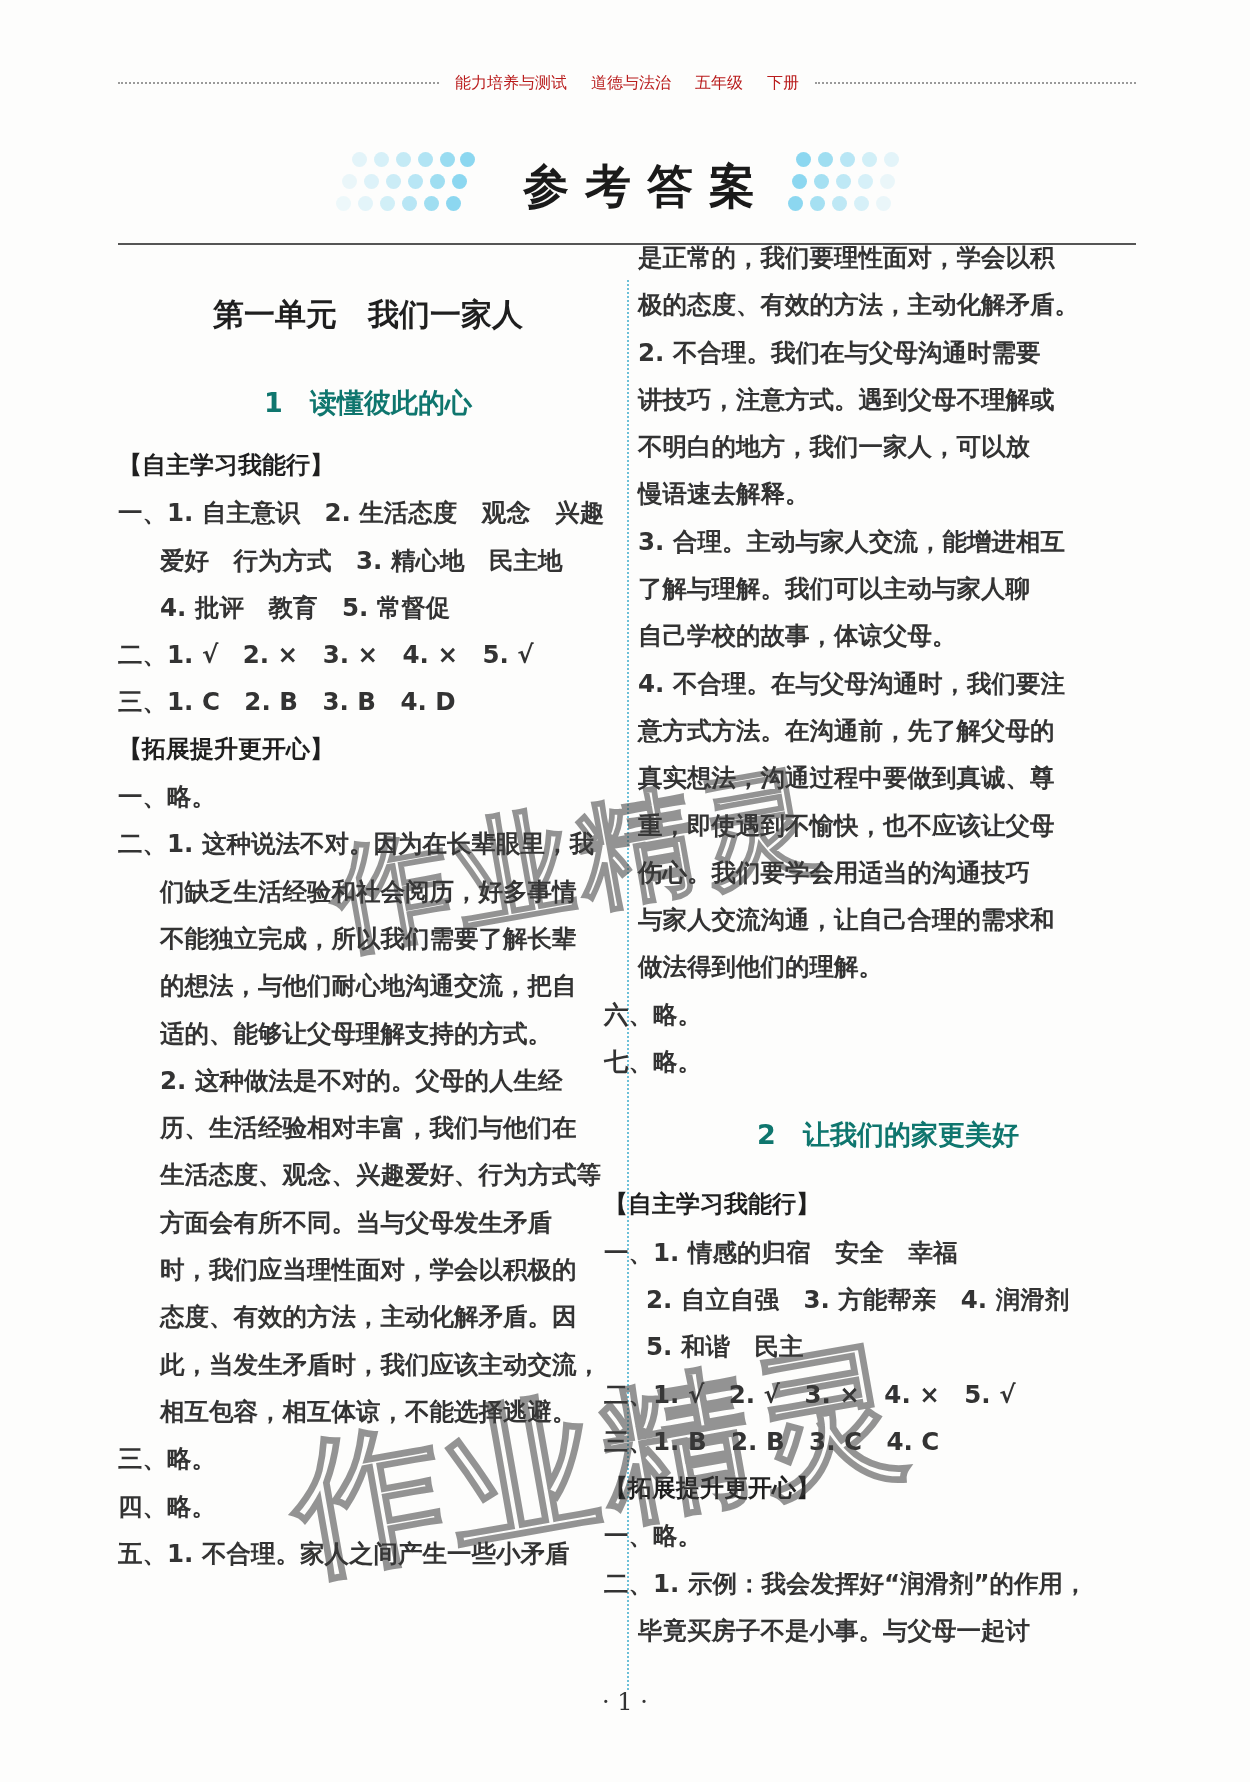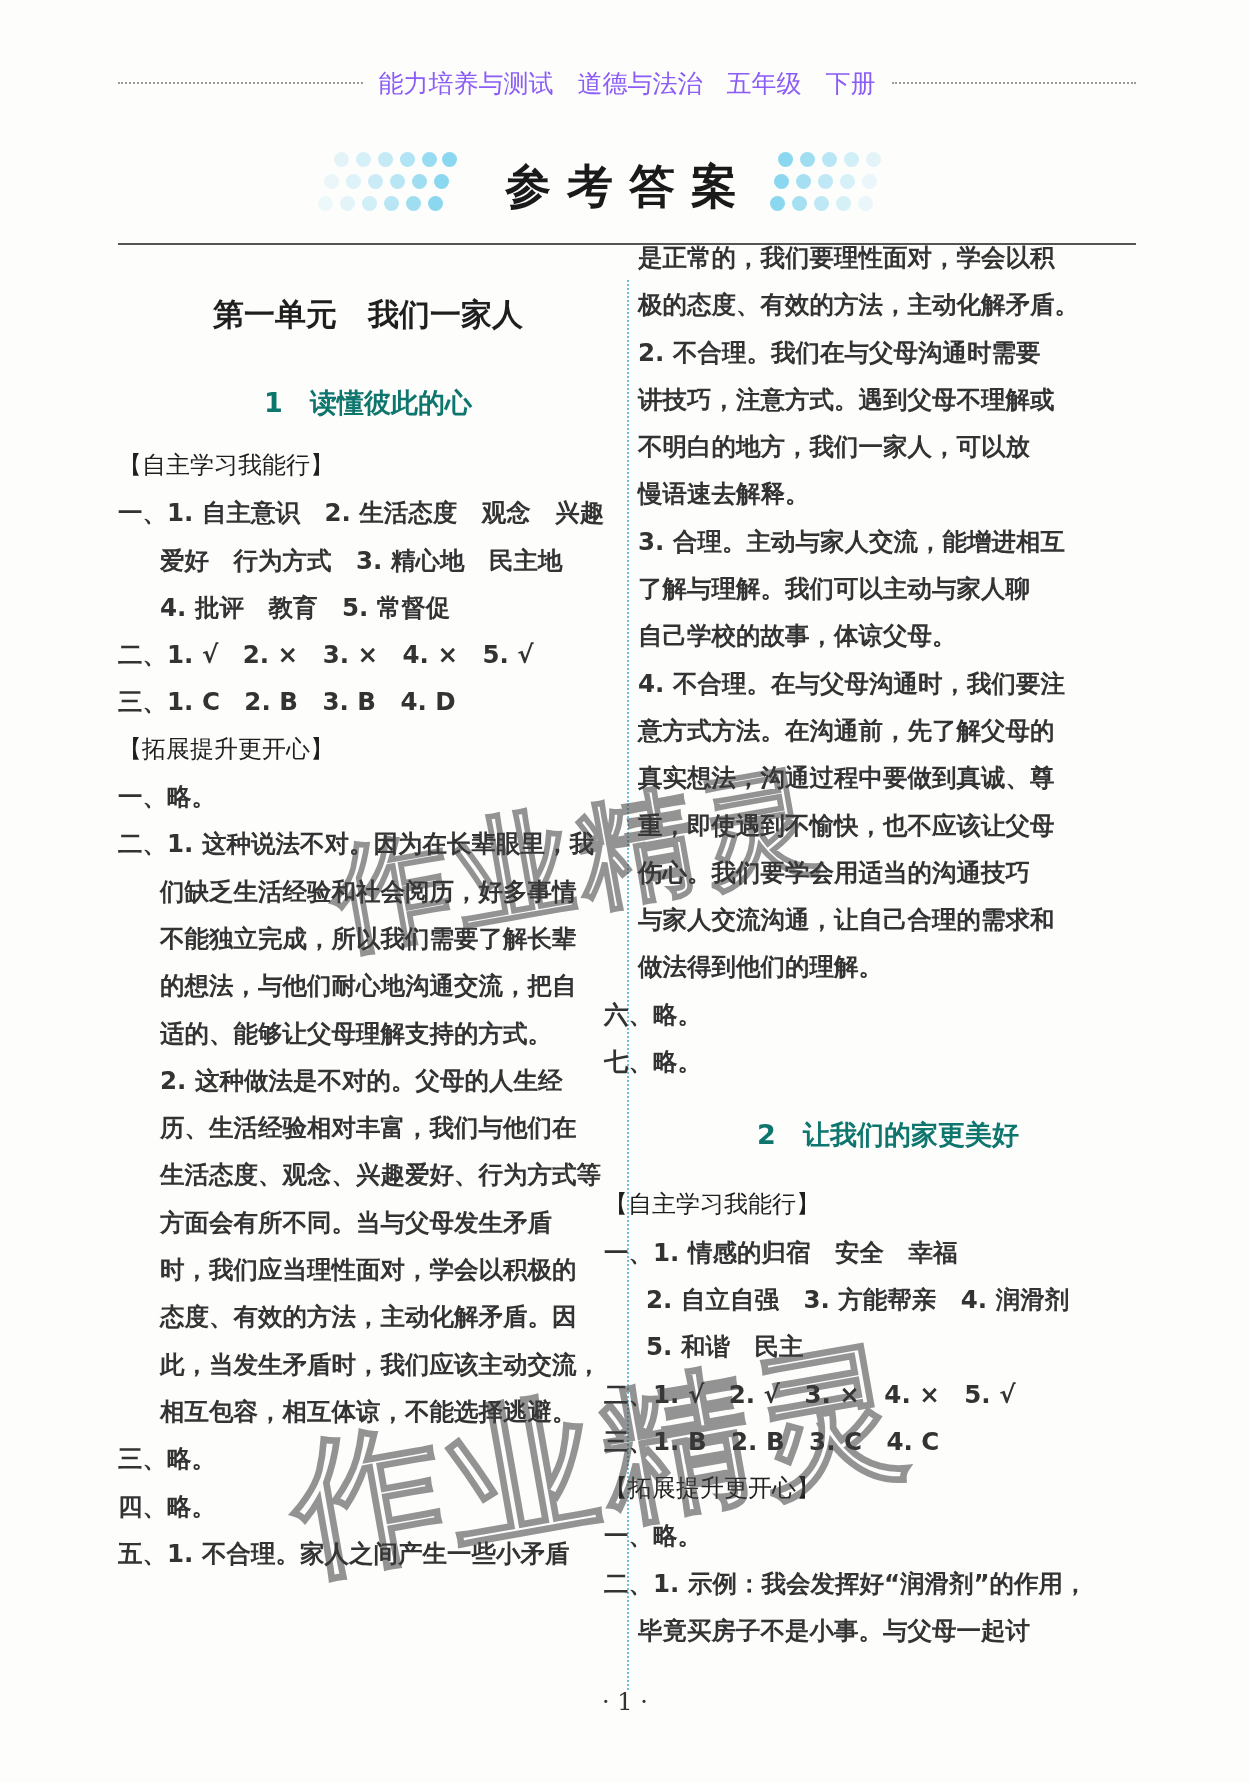--- a/index.html
+++ b/index.html
@@ -7,25 +7,25 @@
       width: 1250px; height: 1782px; background: #fdfdfc; position: relative; overflow: hidden;
       font-family: "DejaVu Serif", "Liberation Serif", serif; color: #2b2b2b;
     }
     .header {
       position: absolute; top: 58px; left: 118px; width: 1018px; height: 50px;
       display: flex; align-items: center;
     }
     .header .dots { flex: 1; border-top: 2px dotted #9a9a9a; height: 0; }
     .header .title {
       padding: 0 4px; font-family: "DejaVu Sans", "Liberation Sans", sans-serif;
-      font-size: 25px; color: #8b5cf6; white-space: nowrap; word-spacing: 0;
+      font-size: 16px; color: #b91c1c; white-space: nowrap; word-spacing: 0;
     }
     .header .title span { margin: 0 12px; }
 
-    .banner { position: absolute; top: 148px; left: 314px; width: 590px; height: 80px; }
+    .banner { position: absolute; top: 148px; left: 332px; width: 590px; height: 80px; }
     .banner .dotgrid { position: absolute; top: 2px; width: 150px; height: 70px; }
     .banner .dotgrid.left { left: 0; }
     .banner .dotgrid.right { left: 460px; }
     .dotgrid i {
       position: absolute; width: 15px; height: 15px; border-radius: 50%; background: #7fd3ee;
     }
     .banner .big-title {
       position: absolute; left: 180px; top: 8px; width: 270px; text-align: center;
       font-family: "DejaVu Serif", "Liberation Serif", serif; font-weight: bold;
       font-size: 46px; letter-spacing: 16px; color: #1a1a1a;
@@ -38,21 +38,21 @@
     .col { position: absolute; top: 270px; }
     .col.left { left: 118px; width: 500px; }
     .col.right { left: 638px; width: 500px; }
 
     .line {
       font-size: 24.5px; line-height: 47.3px; height: 47.3px; white-space: nowrap;
       font-family: "DejaVu Sans", "Liberation Sans", sans-serif; color: #333; font-weight: bold;
     }
     .line.indent { padding-left: 42px; }
     .section-head {
-      font-family: "DejaVu Sans", "Liberation Sans", sans-serif; font-weight: normal;
+      font-family: "DejaVu Sans", "Liberation Sans", sans-serif; font-weight: bold;
       font-size: 24px; line-height: 47.3px; height: 47.3px; color: #1f1f1f;
     }
     .unit-title {
       font-family: "DejaVu Serif", "Liberation Serif", serif; font-weight: bold;
       font-size: 31px; text-align: center; height: 88px; line-height: 88px; color: #1f1f1f;
       white-space: pre;
     }
     .lesson-title {
       font-family: "DejaVu Sans", "Liberation Sans", sans-serif; font-weight: bold;
       font-size: 27px; text-align: center; height: 84px; line-height: 90px; color: #0f766e;

